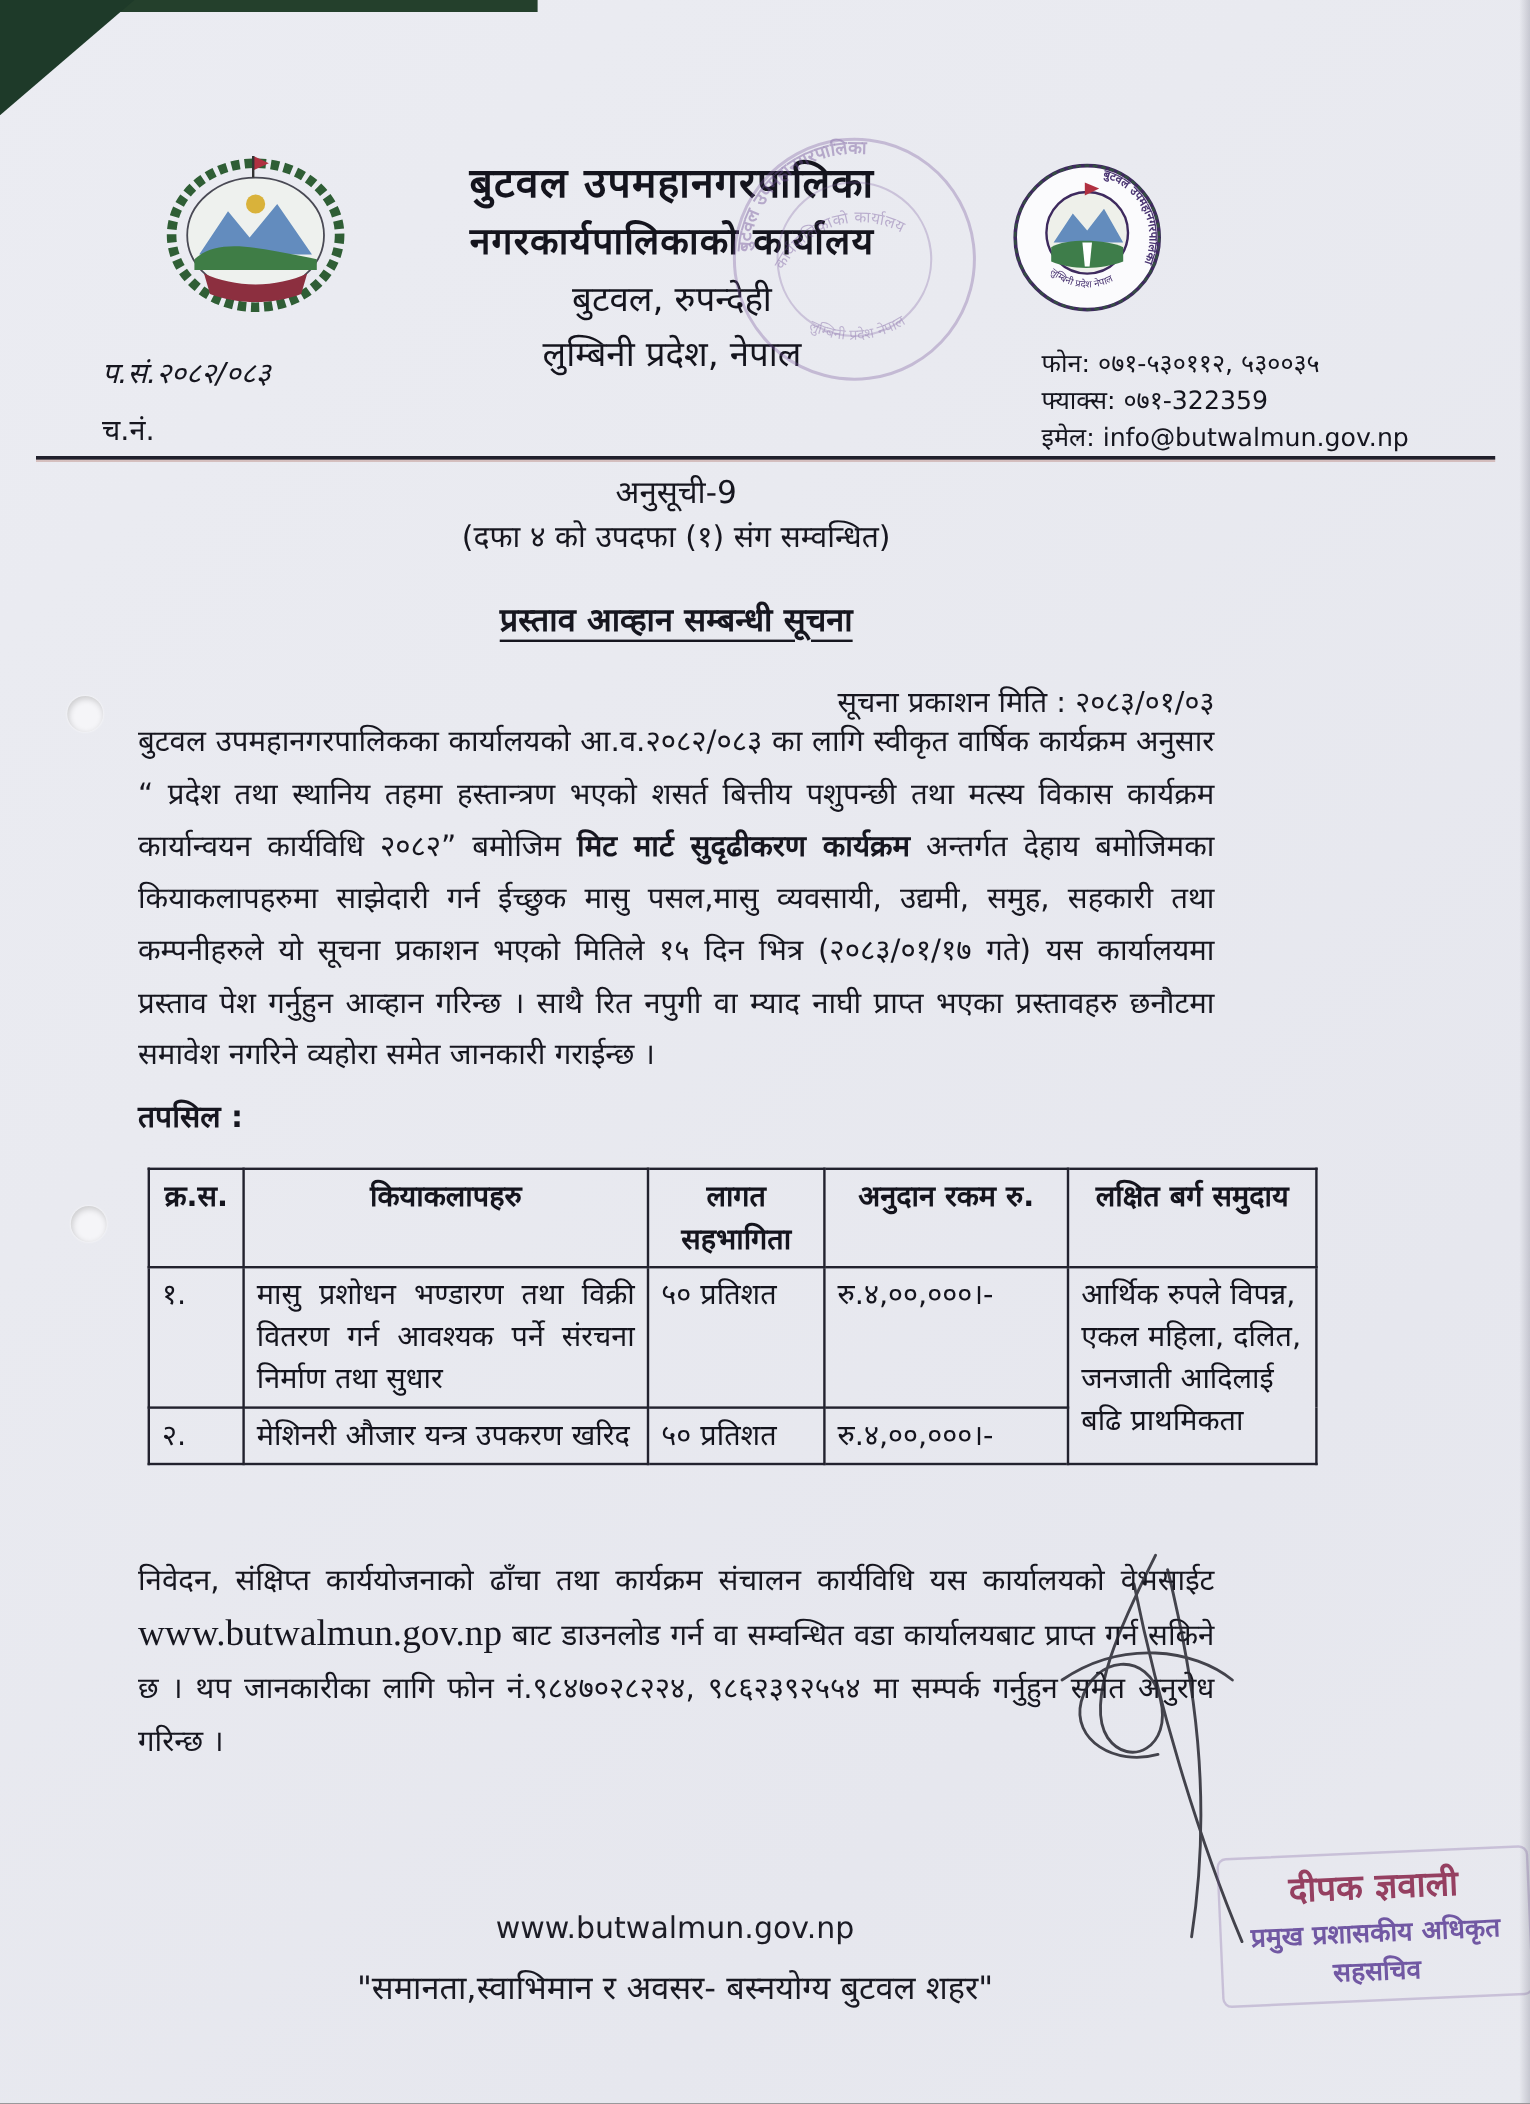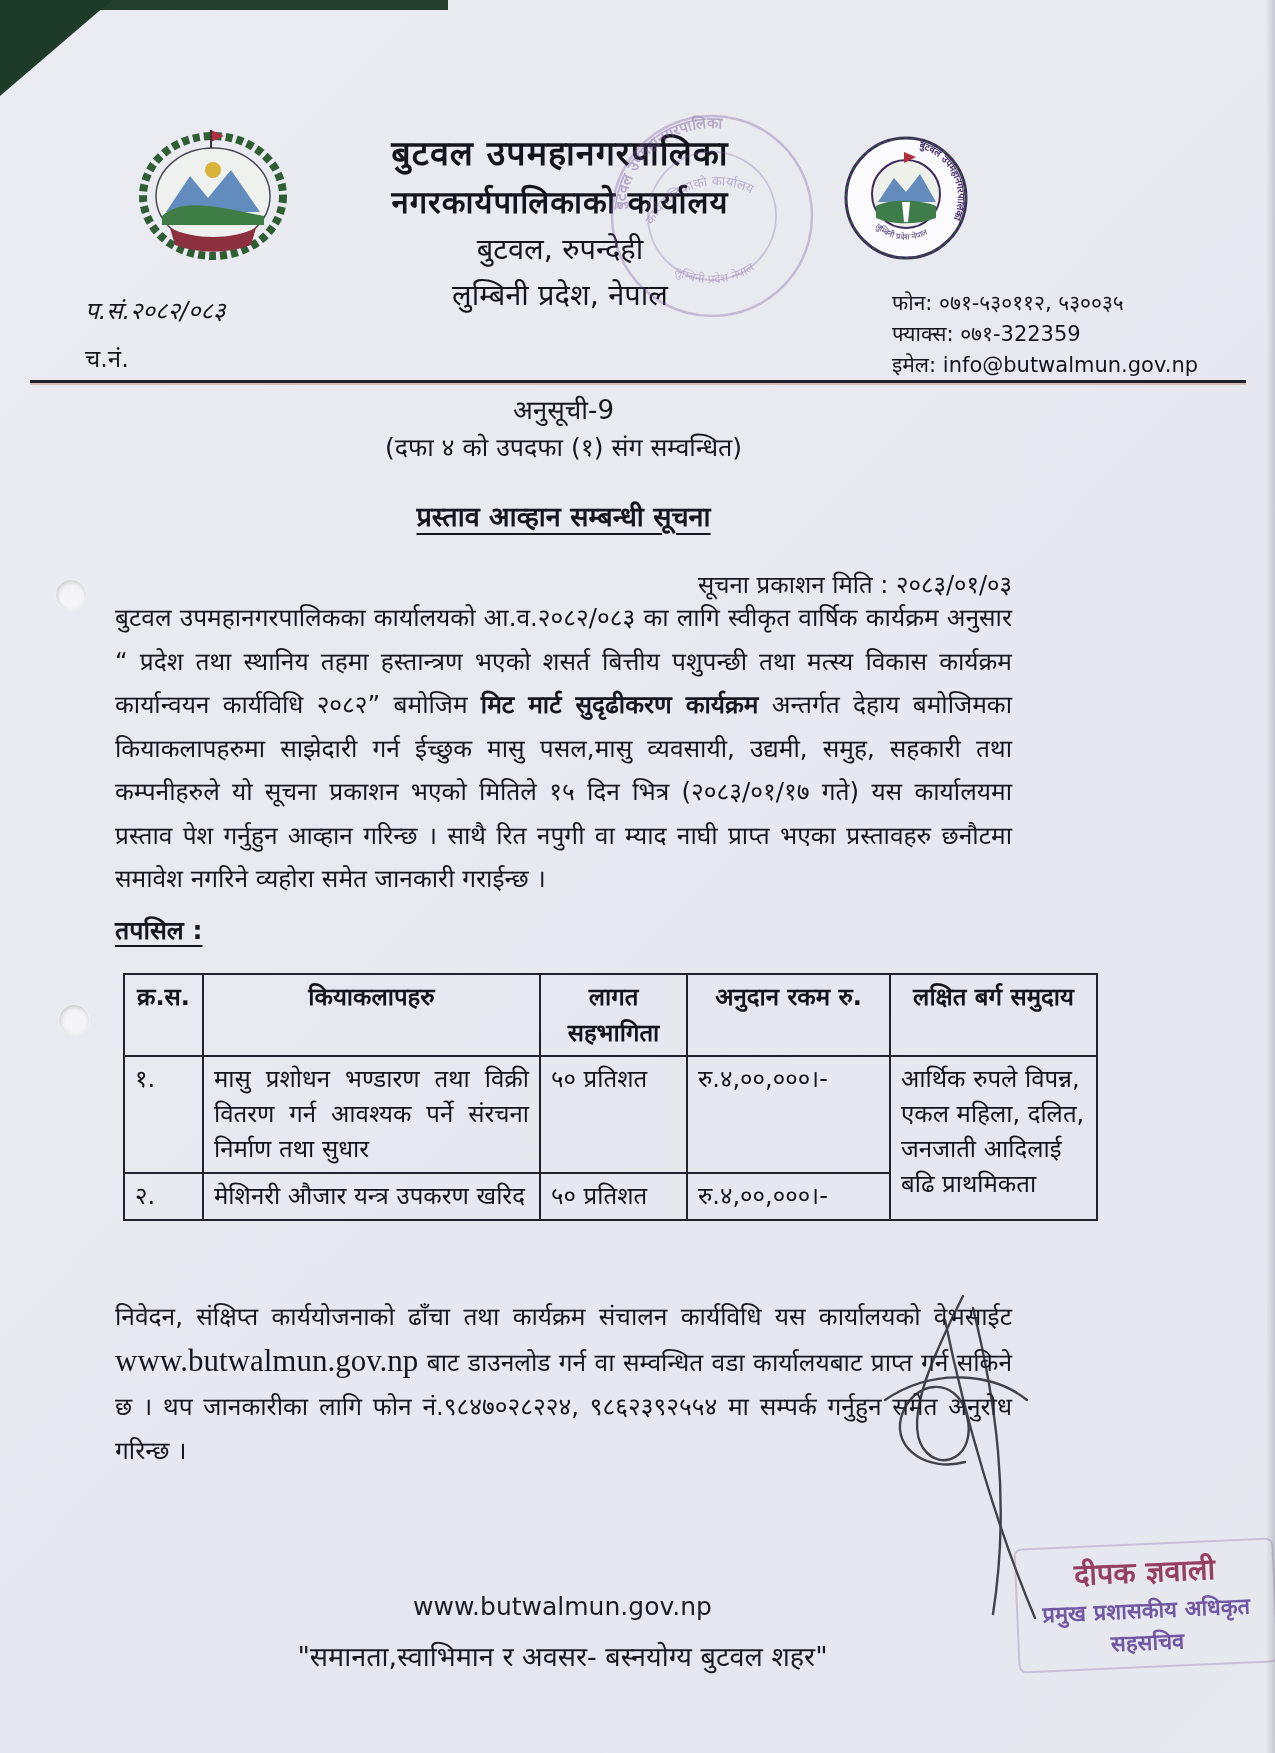--- a/index.html
+++ b/index.html
@@ -24,38 +24,38 @@
   .emblem.left{left:138px;top:124px;}
   .emblem.right{left:842px;top:128px;}
   .letterhead{position:absolute;left:290px;top:128px;width:540px;text-align:center;color:#14141d;}
   .lh-org{font-size:34px;font-weight:600;letter-spacing:1px;line-height:50px;}
   .lh-office{font-size:31px;font-weight:600;letter-spacing:1px;line-height:48px;}
   .lh-addr{font-size:29px;font-weight:500;line-height:46px;}
   .lh-prov{font-size:29px;font-weight:500;line-height:46px;}
   .header-stamp{position:absolute;left:592px;top:96px;opacity:.6;transform:rotate(-7deg);}
   .refno{position:absolute;left:85px;top:293px;font-size:24px;font-style:italic;}
   .chno{position:absolute;left:85px;top:341px;font-size:24px;}
-  .contact{position:absolute;left:868px;top:288px;font-size:21px;line-height:31px;color:#15151e;margin-left:24px;}
+  .contact{position:absolute;left:868px;top:288px;font-size:21px;line-height:31px;color:#15151e;}
   .rule{position:absolute;left:30px;top:380px;width:1216px;height:3px;background:#20202c;
     box-shadow:0 2px 0 rgba(150,60,40,.25);}
 
   
   .annex{position:absolute;left:115px;top:391px;width:897px;text-align:center;font-size:26px;}
   .annex-sub{position:absolute;left:115px;top:429px;width:897px;text-align:center;font-size:25px;}
   .title{position:absolute;left:115px;top:497px;width:897px;text-align:center;font-size:27px;
     font-weight:bold;}
   .title span{text-decoration:underline;text-underline-offset:7px;text-decoration-thickness:2px;}
   .pubdate{position:absolute;left:115px;top:551px;width:897px;text-align:right;font-size:24px;margin-top:16px;}
 
   .bodytext{position:absolute;left:115px;top:596px;width:897px;margin:0;font-size:24.5px;
     line-height:43.5px;text-align:justify;}
   .bold-ul{font-weight:bold;text-underline-offset:6px;
     text-decoration-thickness:2px;}
   .tapasil{position:absolute;left:115px;top:912px;font-size:25px;font-weight:bold;
-    text-decoration:underline;text-underline-offset:6px;text-decoration-thickness:2px;}
+    text-underline-offset:6px;text-decoration-thickness:2px;}
 
   
   table.notice-table{position:absolute;left:123px;top:973px;width:973px;border-collapse:collapse;
     table-layout:fixed;font-size:24px;color:#14141d;}
   .notice-table th,.notice-table td{border:2.5px solid #22222e;vertical-align:top;
     padding:5px 10px;line-height:35px;}
   .notice-table th{font-weight:bold;text-align:center;padding:4px 6px;line-height:36px;}
   .cell-activity{text-align:justify;}
   .cell-sn{padding-left:14px;}
 

